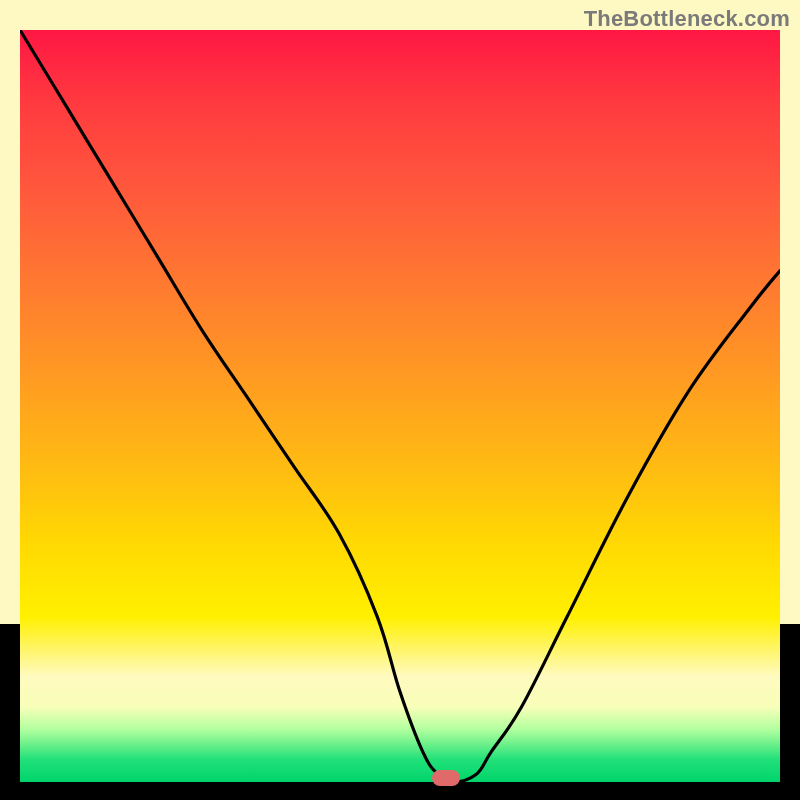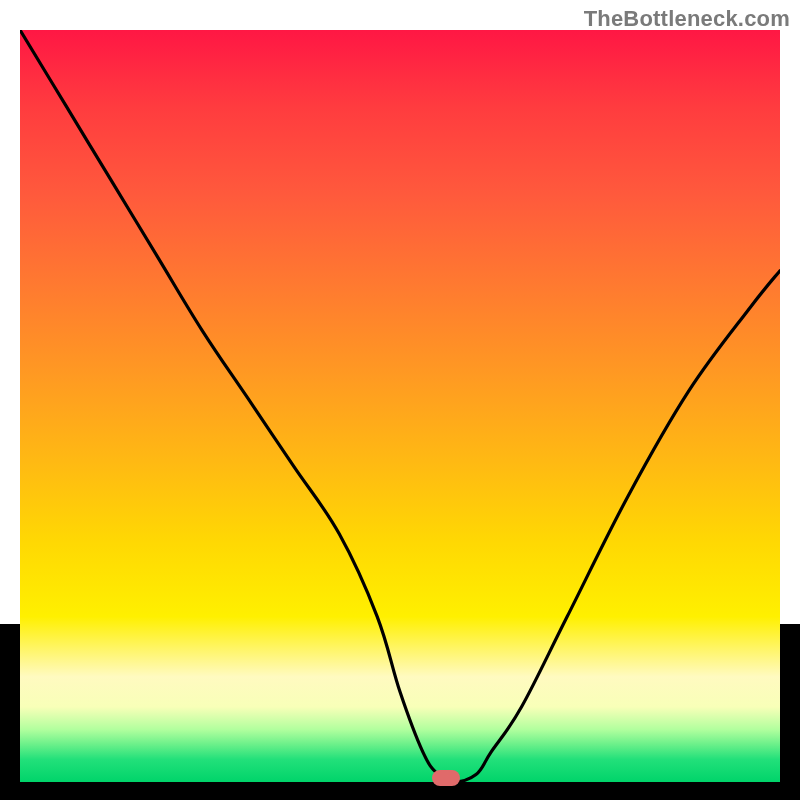--- a/index.html
+++ b/index.html
@@ -7,21 +7,21 @@
     padding: 0;
     width: 800px;
     height: 800px;
     background: #000;
     overflow: hidden;
   }
   .stage {
     position: relative;
     width: 800px;
     height: 624px;
-    background: #ffffff;
+    background: #fef9c3;
   }
   .watermark {
     position: absolute;
     top: 6px;
     right: 10px;
     font-family: Arial, Helvetica, sans-serif;
     font-size: 22px;
     font-weight: 600;
     color: #7a7a7a;
     letter-spacing: 0.2px;

